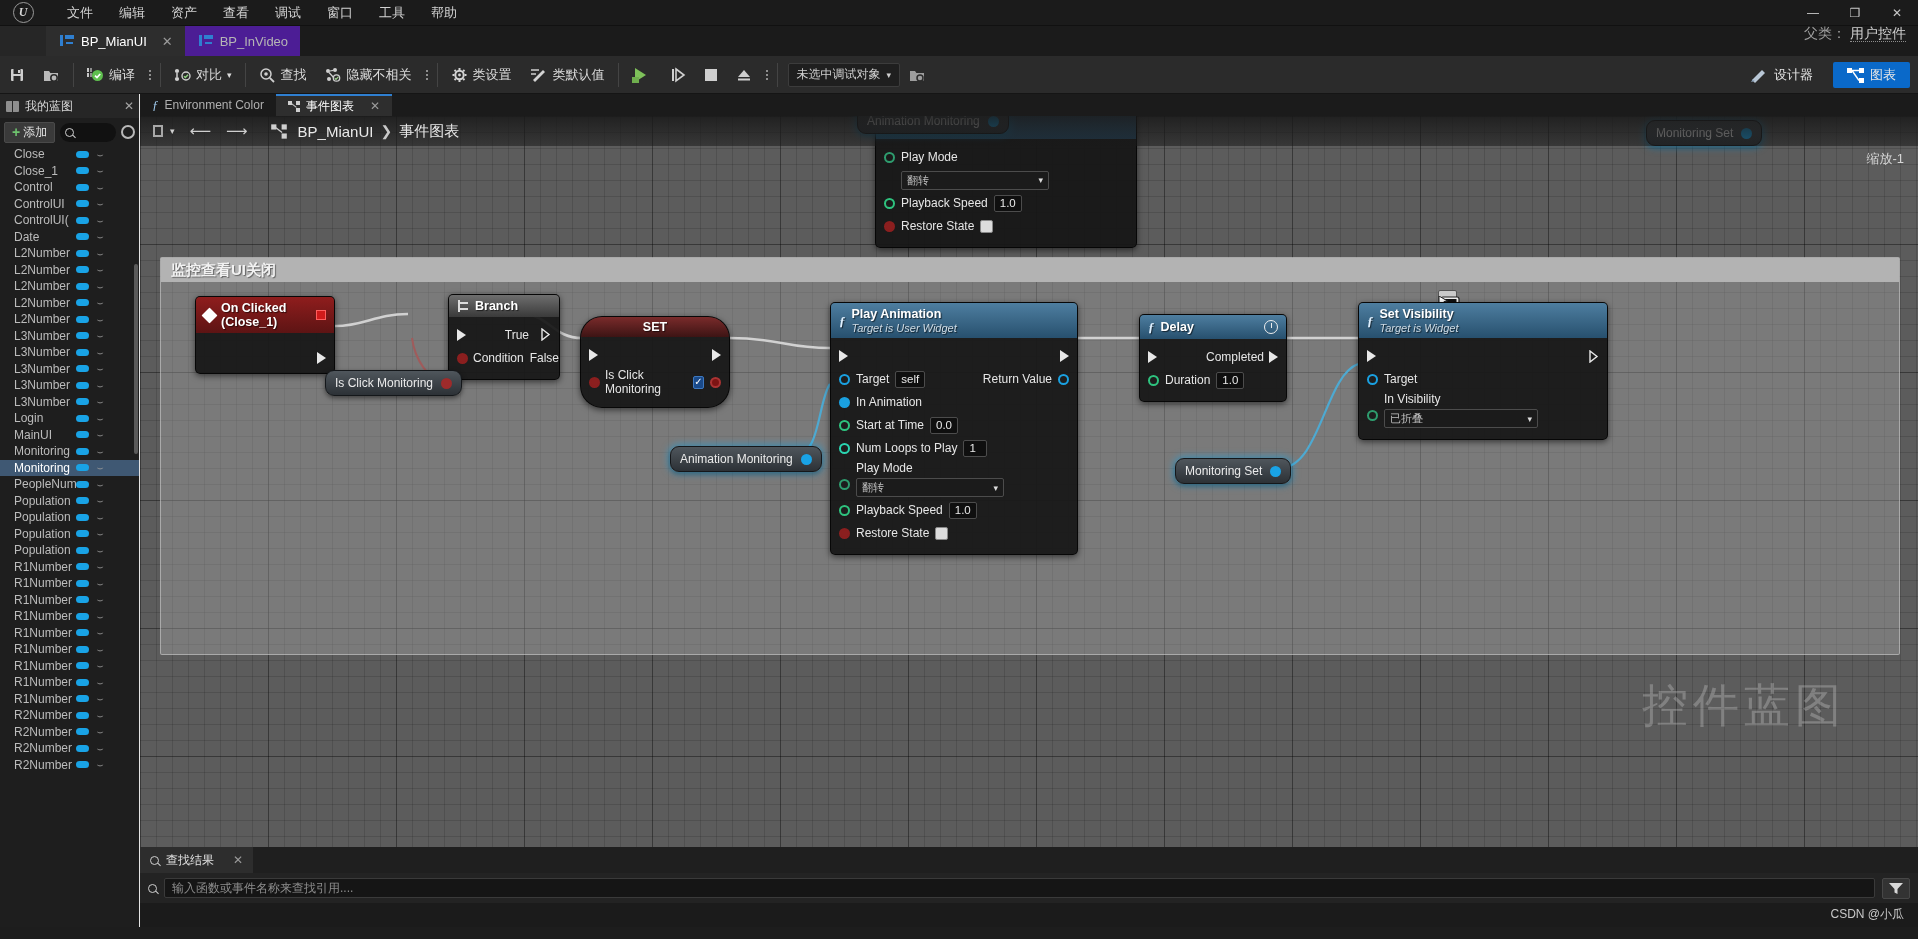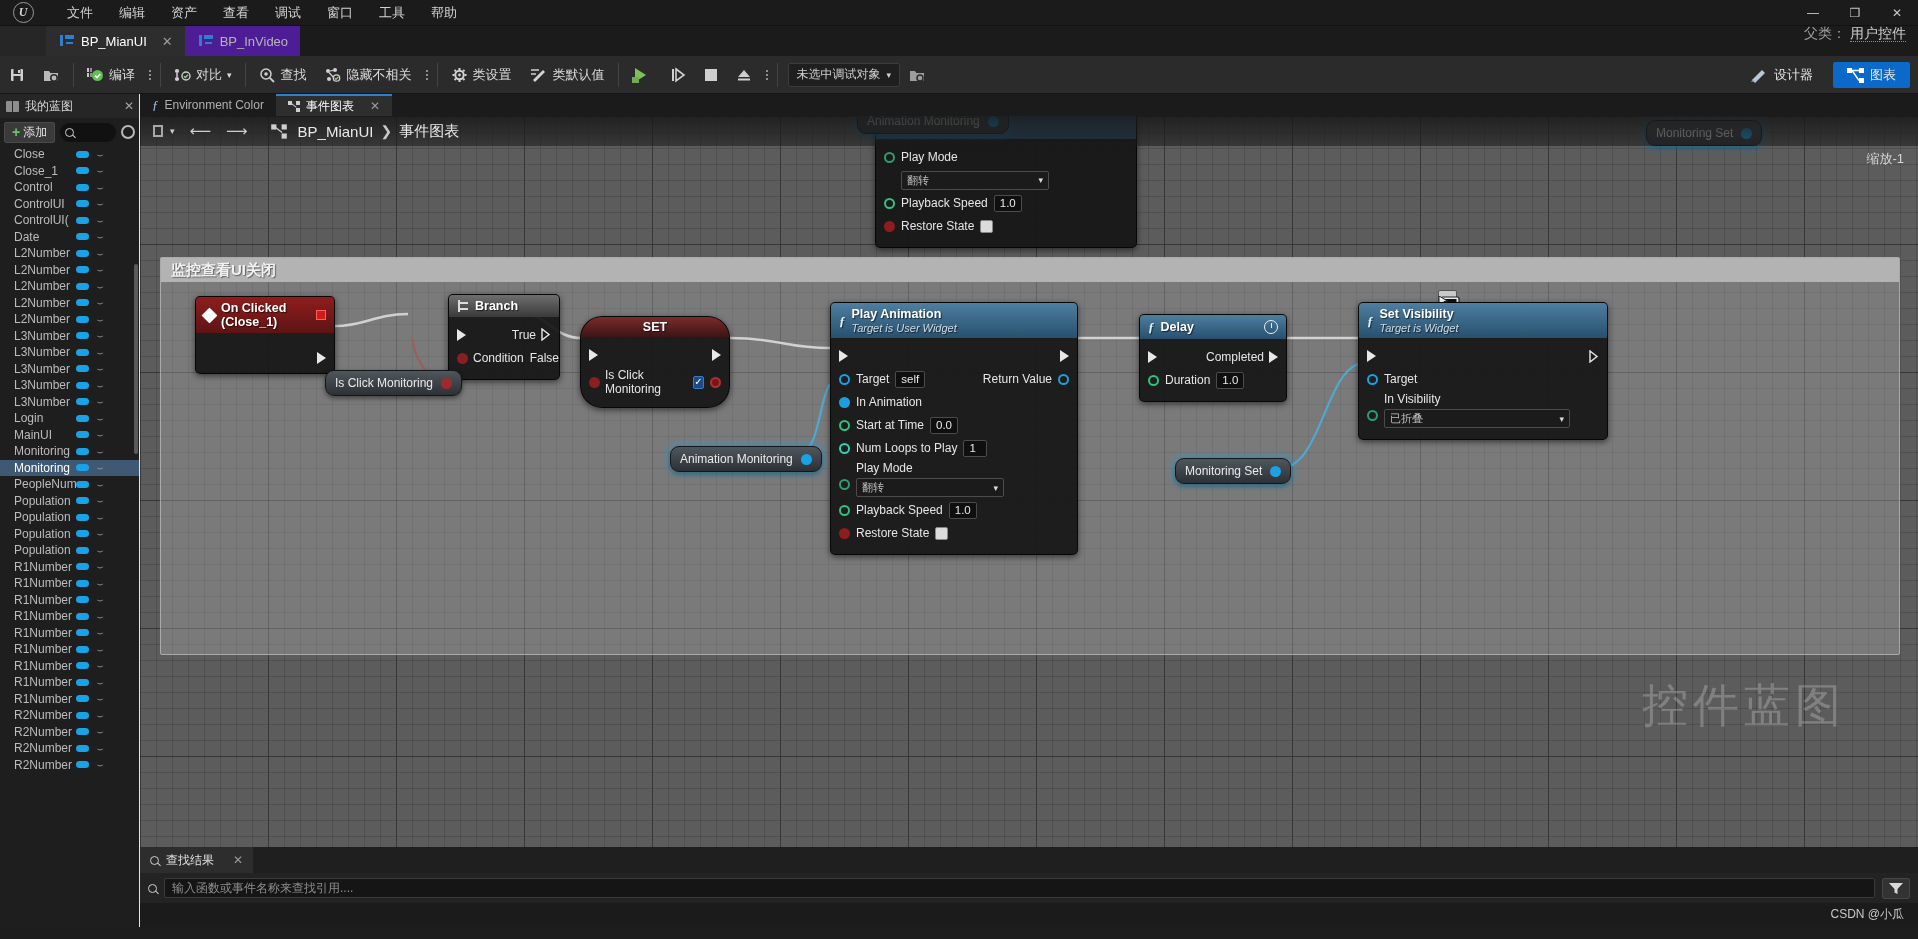--- a/index.html
+++ b/index.html
@@ -721,21 +721,21 @@
       </div>
 
       <div class="node" style="left:268px; top:178px; width:112px;margin-left:40px;">
         <div class="node-hdr hdr-pure">
           <span class="branchicon"></span>
           <span>Branch</span>
         </div>
         <div class="node-body">
           <div class="prow" style="justify-content:space-between;">
             <span class="pin-exec"></span>
-            <span style="display:flex;align-items:flex-start;gap:5px;">
+            <span style="display:flex;align-items:flex-start;gap:12px;">
               <span>True</span>
               <svg width="10" height="13">
                   <path d="M1 1 L8 6.5 L1 12 Z" fill="none" stroke="#e8e8e8" stroke-width="1.4"></path>
                 </svg>
             </span>
           </div>
           <div class="prow" style="justify-content:space-between;">
             <span style="display:flex;align-items:center;gap:5px;">
               <span class="pin-c bool"></span>
               <span>Condition</span>
@@ -896,21 +896,21 @@
               </svg>
           </div>
           <div class="prow">
             <span class="pin-c obj"></span>
             <span>Target</span>
           </div>
           <div class="prow" style="align-items:flex-start;">
             <span class="pin-c enum" style="margin-top:18px;"></span>
             <span style="display:flex;flex-direction:column;gap:3px;">
               <span>In Visibility</span>
-              <span class="ddl" style="width:186px;">
+              <span class="ddl" style="width:154px;">
                 <span class="cv">已折叠</span>
                 <span style="font-size:9px;">▾</span>
               </span>
             </span>
           </div>
         </div>
       </div>
 
       <div class="watermark">控件蓝图</div>
     </div>

